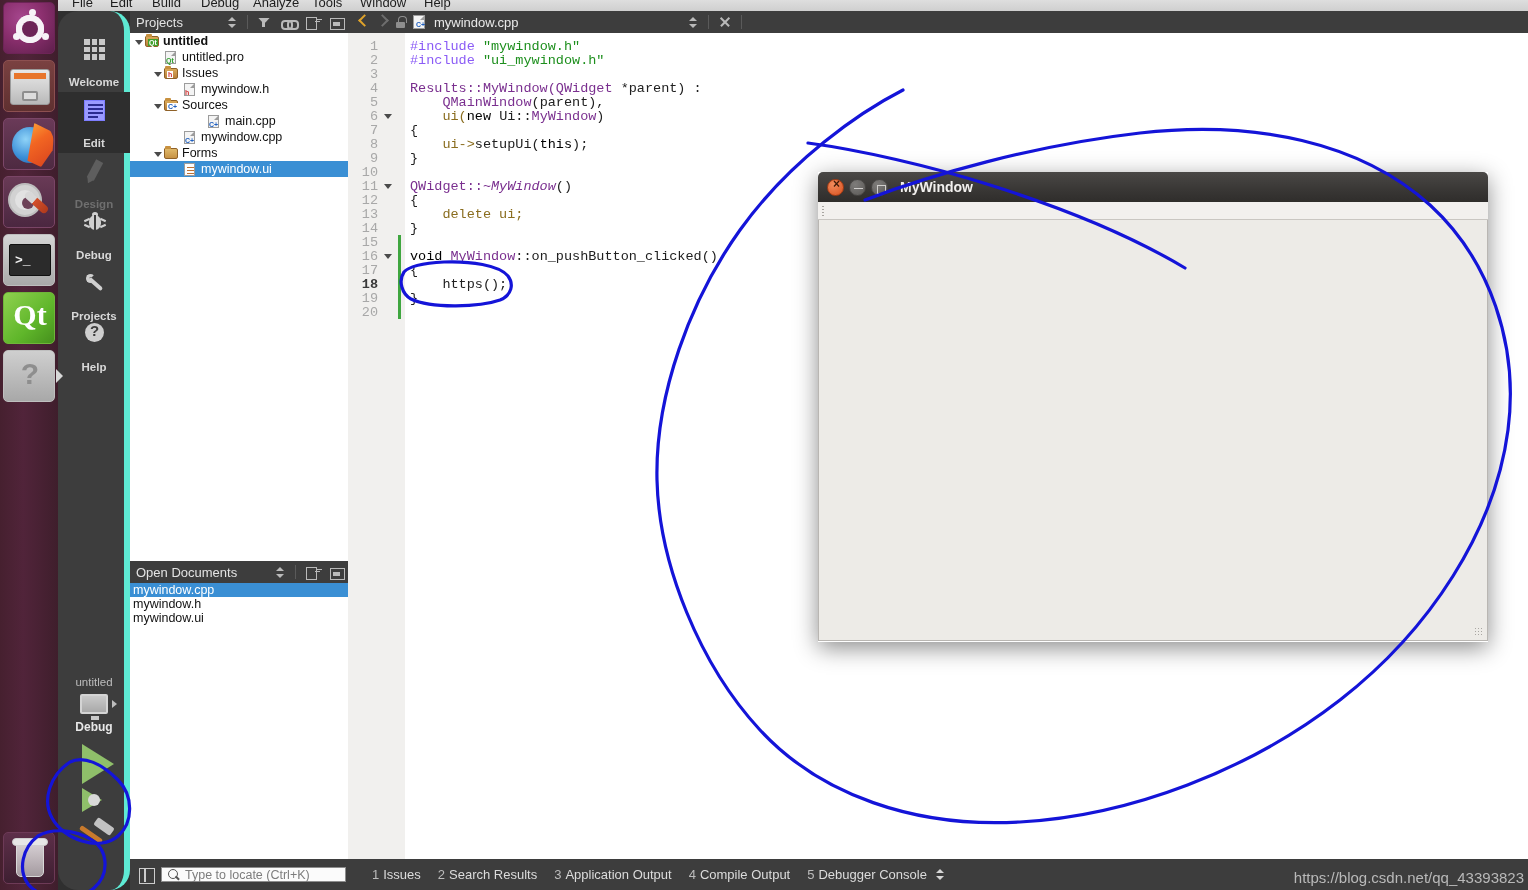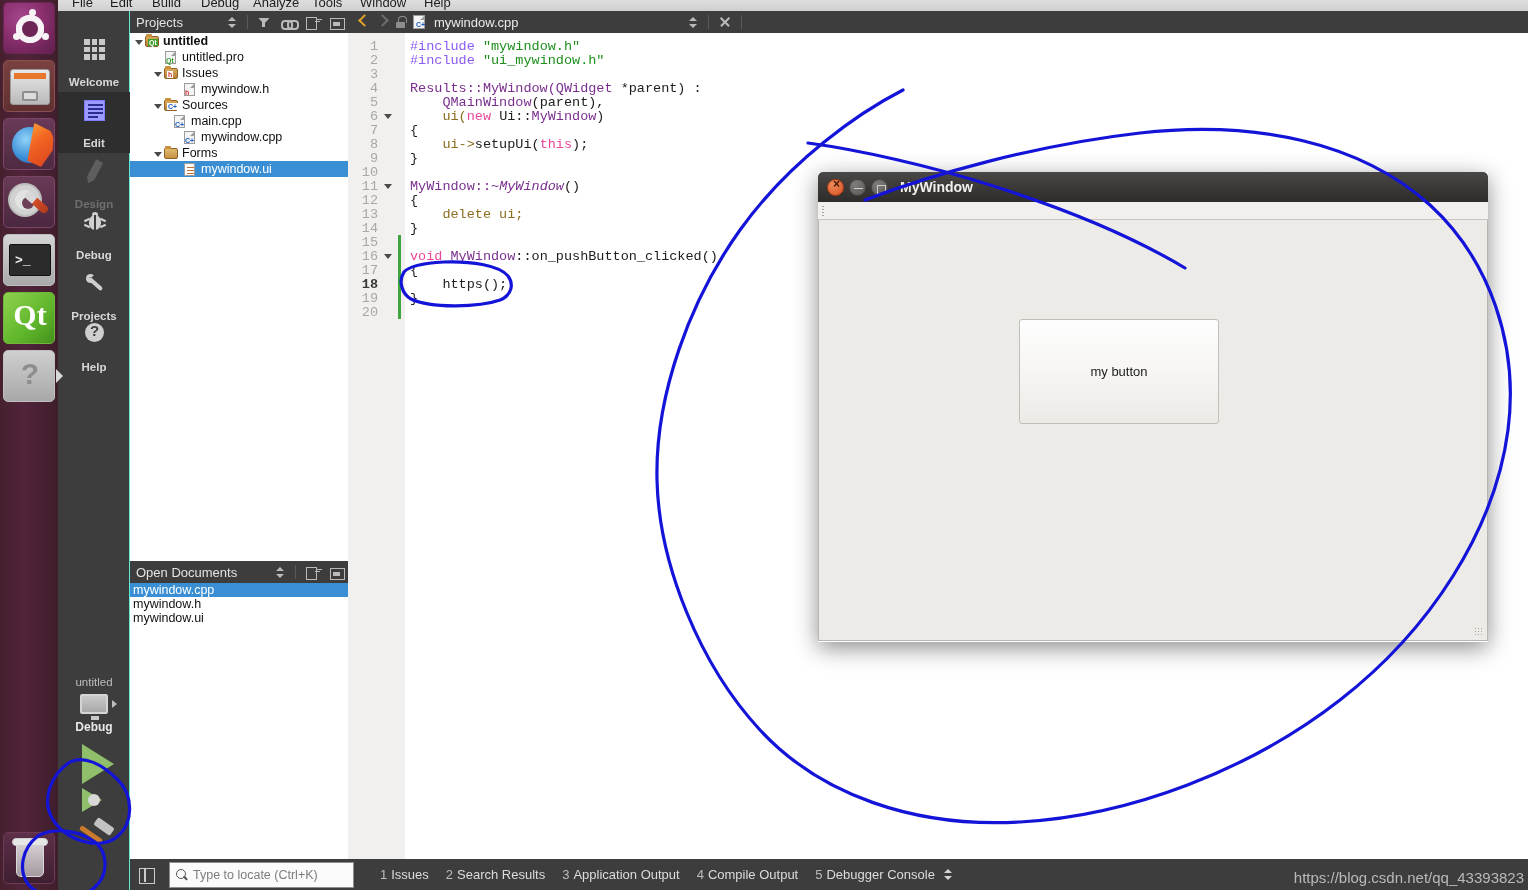--- a/index.html
+++ b/index.html
@@ -86,21 +86,21 @@
     background:linear-gradient(to bottom,#dedede,#cfcfcf);
     overflow:hidden;
   }
   .menubar .mi {
     position:absolute; top:-5px; font:13px "Liberation Sans",sans-serif; color:#1d1d1d;
   }
 
   
   #modebar {
     position:absolute; left:0; top:11px; width:72px; height:879px;
-    background:#3d3d3d; border-right:1px solid #5eead4;
+    background:#3d3d3d; border-right:6px solid #5eead4;border-radius:20px;
   }
   .mode {
     position:absolute; left:0; width:72px; height:61px; text-align:center; cursor:pointer;
   }
   .mode .mlabel{
     position:absolute; left:0; bottom:4px; width:72px;
     font:bold 11.5px "Liberation Sans",sans-serif; color:#d8d8d8;
   }
   .mode.selected { background:#2e2e2e; }
   .mode.disabled .mlabel { color:#6f6f6f; }
@@ -231,21 +231,21 @@
   #gutter{position:absolute;left:0;top:0;width:57px;height:826px;background:#f1f0ee;}
   .lnum{position:absolute;right:27px;font:13.5px "Liberation Mono",monospace;color:#a8a8a8;}
   .lnum.cur{color:#3a3a3a;font-weight:bold;}
   .fold{position:absolute;left:36px;width:11px;height:11px;}
   .fold::after{content:"";position:absolute;left:0;top:3px;border-left:4.5px solid transparent;border-right:4.5px solid transparent;border-top:5px solid #4a4a4a;}
   .changebar{position:absolute;left:50px;width:3px;background:#3fa63f;}
   .codeline{position:absolute;left:0;white-space:pre;font:13.5px "Liberation Mono",monospace;color:#202020;}
   .k-prep{color:#8b5cf6;}    
   .k-str{color:#1d8f1d;}
   .k-type{color:#7a2f8f;}
-  .k-kw{color:#ec4899;}
+  .k-kw{color:#000000;}
   .k-var{color:#8a6d1f;}
   .k-italic{font-style:italic;}
   .k-plain{color:#202020;}
 
   
   #mywindow{position:absolute;left:818px;top:172px;width:670px;height:470px;
     box-shadow:0 6px 22px rgba(0,0,0,.45); z-index:20;}
   .mw-title{position:relative;height:30px;border-radius:5px 5px 0 0;
     background:linear-gradient(to bottom,#4a4846 0%,#3a3836 55%,#2f2d2b 100%);
     display:flex;align-items:center;}
@@ -269,21 +269,21 @@
     font:13px "Liberation Sans",sans-serif;color:#1b1b1b;}
   .mw-resize{position:absolute;right:3px;bottom:3px;width:10px;height:10px;
     background-image:radial-gradient(#a9a6a2 45%,transparent 46%);background-size:3px 3px;}
 
   
   #statusbar{position:absolute;left:72px;bottom:0;width:1398px;height:31px;background:#3d3d3d;
     display:flex;align-items:center;}
   .sb-sidebtn{width:20px;height:20px;margin-left:6px;position:relative;}
   .sb-sidebtn::before{content:"";position:absolute;left:3px;top:3px;width:14px;height:14px;border:1.6px solid #cccccc;}
   .sb-sidebtn::after{content:"";position:absolute;left:8px;top:3px;width:1.6px;height:14px;background:#cccccc;}
-  .locator{position:relative;margin-left:13px;width:185px;height:26px;background:#fbfbfb;
+  .locator{position:relative;margin-left:5px;width:185px;height:15px;background:#fbfbfb;
     border:1px solid #8d8d8d;display:flex;align-items:center;}
   .loc-magn{position:relative;width:16px;height:16px;margin-left:4px;flex:0 0 16px;}
   .loc-magn::before{content:"";position:absolute;left:2px;top:2px;width:8px;height:8px;border:1.6px solid #555;border-radius:50%;}
   .loc-magn::after{content:"";position:absolute;left:9px;top:10px;width:5px;height:1.6px;background:#555;transform:rotate(45deg);}
   .loc-ph{margin-left:3px;font:12.5px "Liberation Sans",sans-serif;color:#7d7d7d;}
   .out-tabs{display:flex;align-items:center;gap:17px;margin-left:26px;}
   .out-tab{font:13px "Liberation Sans",sans-serif;color:#dcdcdc;white-space:nowrap;}
   .out-tab .num{color:#bcbcbc;margin-right:4px;}
   .out-updown{width:13px;height:15px;position:relative;margin-left:6px;}
   .out-updown::before{content:"";position:absolute;left:3px;top:2px;border-left:4px solid transparent;border-right:4px solid transparent;border-bottom:4px solid #d6d6d6;}
@@ -466,21 +466,21 @@
             <span class="tlabel">mywindow.h</span>
           </div>
           <div class="trow" style="padding-left: 23px;">
             <span class="twist open"></span>
             <span class="ficon">
               <span class="folder"></span>
               <span class="fbadge cpp">C+</span>
             </span>
             <span class="tlabel">Sources</span>
           </div>
-          <div class="trow" style="padding-left: 32px;">
+          <div class="trow" style="padding-left: 66px;">
             <span class="twist"></span>
             <span class="ficon">
               <span class="doc"></span>
               <span class="dbadge" style="color:#2060c0;">C+</span>
             </span>
             <span class="tlabel">main.cpp</span>
           </div>
           <div class="trow" style="padding-left: 42px;">
             <span class="twist"></span>
             <span class="ficon">
@@ -589,21 +589,21 @@
           <div class="codeline" style="top: 6px; left: 62px;"><span class="k-prep">#include </span><span class="k-str">"mywindow.h"</span></div>
           <div class="codeline" style="top: 20px; left: 62px;"><span class="k-prep">#include </span><span class="k-str">"ui_mywindow.h"</span></div>
           <div class="codeline" style="top: 34px; left: 62px;">&nbsp;</div>
           <div class="codeline" style="top: 48px; left: 62px;"><span class="k-type">Results::MyWindow(</span><span class="k-type">QWidget</span><span class="k-plain"> *parent) :</span></div>
           <div class="codeline" style="top: 62px; left: 62px;"><span class="k-plain">    </span><span class="k-type">QMainWindow</span><span class="k-plain">(parent),</span></div>
           <div class="codeline" style="top: 76px; left: 62px;"><span class="k-var">    ui(</span><span class="k-kw">new</span><span class="k-plain"> Ui::</span><span class="k-type">MyWindow</span><span class="k-plain">)</span></div>
           <div class="codeline" style="top: 90px; left: 62px;"><span class="k-plain">{</span></div>
           <div class="codeline" style="top: 104px; left: 62px;"><span class="k-var">    ui-&gt;</span><span class="k-plain">setupUi</span><span class="k-plain">(</span><span class="k-kw">this</span><span class="k-plain">);</span></div>
           <div class="codeline" style="top: 118px; left: 62px;"><span class="k-plain">}</span></div>
           <div class="codeline" style="top: 132px; left: 62px;">&nbsp;</div>
-          <div class="codeline" style="top: 146px; left: 62px;"><span class="k-type">MyWindow::~</span><span class="k-type k-italic">MyWindow</span><span class="k-plain">()</span></div>
+          <div class="codeline" style="top: 146px; left: 62px;"><span class="k-type">QWidget::~</span><span class="k-type k-italic">MyWindow</span><span class="k-plain">()</span></div>
           <div class="codeline" style="top: 160px; left: 62px;"><span class="k-plain">{</span></div>
           <div class="codeline" style="top: 174px; left: 62px;"><span class="k-var">    delete ui;</span></div>
           <div class="codeline" style="top: 188px; left: 62px;"><span class="k-plain">}</span></div>
           <div class="codeline" style="top: 202px; left: 62px;">&nbsp;</div>
           <div class="codeline" style="top: 216px; left: 62px;"><span class="k-kw">void </span><span class="k-type">MyWindow</span><span class="k-plain">::on_pushButton_clicked()</span></div>
           <div class="codeline" style="top: 230px; left: 62px;"><span class="k-plain">{</span></div>
           <div class="codeline" style="top: 244px; left: 62px;"><span class="k-plain">    https();</span></div>
           <div class="codeline" style="top: 258px; left: 62px;"><span class="k-plain">}</span></div>
           <div class="codeline" style="top: 272px; left: 62px;">&nbsp;</div>
         </div>
@@ -632,21 +632,20 @@
         <div class="mwb close"></div>
         <div class="mwb min"></div>
         <div class="mwb max"></div>
       </div>
       <div class="mw-name">MyWindow</div>
     </div>
     <div class="mw-menustrip">
       <div class="mw-grip"></div>
     </div>
     <div class="mw-body">
-      <div class="mw-button">my    button</div>
       <div class="mw-resize"></div>
     </div>
   </div>
 
   <svg id="annot" viewBox="0 0 1528 890" xmlns="http://www.w3.org/2000/svg">
     <g fill="none" stroke="#1414d8" stroke-width="3.2" stroke-linecap="round" stroke-linejoin="round">
 
       <path d="M404,272 C398,281 402,294 411,299 C432,309 480,307 500,300 C512,295 514,284 508,276
                C499,265 470,261 444,262 C426,263 410,265 404,272 Z"></path>
 

